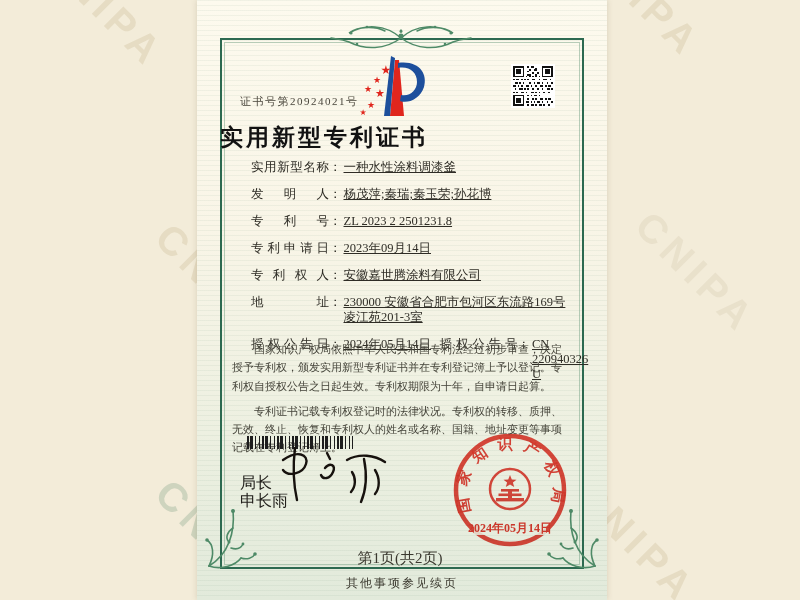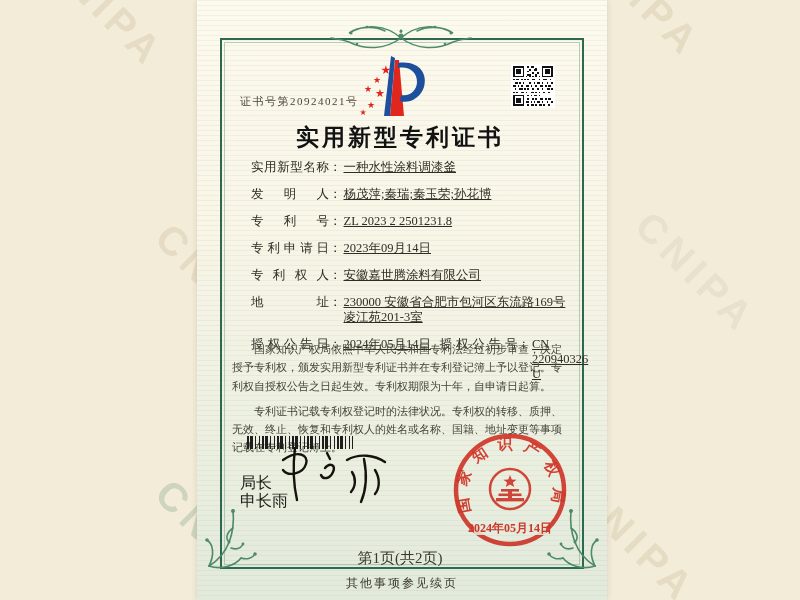--- a/index.html
+++ b/index.html
@@ -26,21 +26,21 @@
          border:2px solid #2c6950;}
   .frame::after{content:"";position:absolute;inset:2px;border:1px solid rgba(125,168,140,.55);}
 
   .ornament{position:absolute;pointer-events:none;}
 
   .cert-no{position:absolute;left:43px;top:58px;font-size:11px;color:#4a463c;letter-spacing:1.5px;margin-top:36px;}
 
   .logo{position:absolute;left:156px;top:54px;width:76px;height:68px;}
   .qr{position:absolute;left:314px;top:64px;width:40px;height:40px;background:#fff;padding:2px;}
 
-  .title{position:absolute;left:23px;top:122px;width:360px;text-align:center;
+  .title{position:absolute;left:23px;top:122px;width:360px;text-align:left;
          font-size:23px;font-weight:bold;color:#121212;letter-spacing:3px;}
 
   .fields{position:absolute;left:54px;top:160px;width:322px;font-size:12.5px;color:#2f2d26;}
   .row{margin-bottom:12px;line-height:15px;display:flex;}
   .lbl{display:inline-block;width:78px;text-align:justify;text-align-last:justify;flex:none;}
   .sep{flex:none;padding-right:2px;}
   .val{flex:1;text-decoration:underline;}
   .grant-row .val1{flex:none;width:96px;}
   .grant-row .lbl2{}
 

